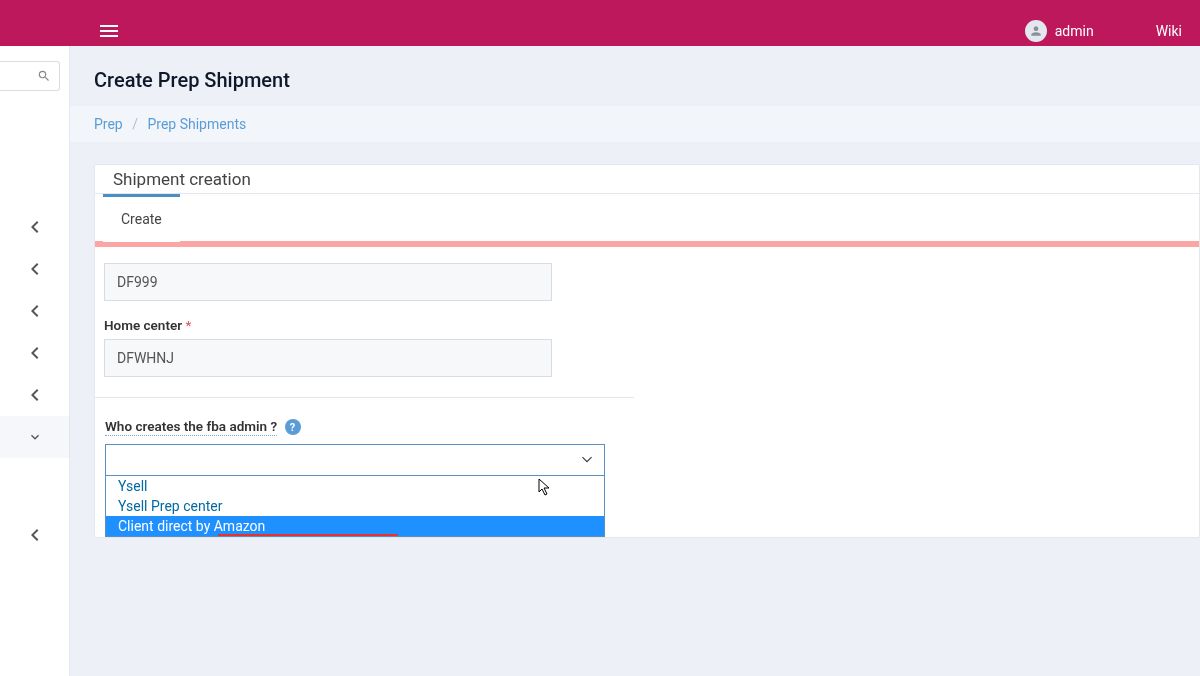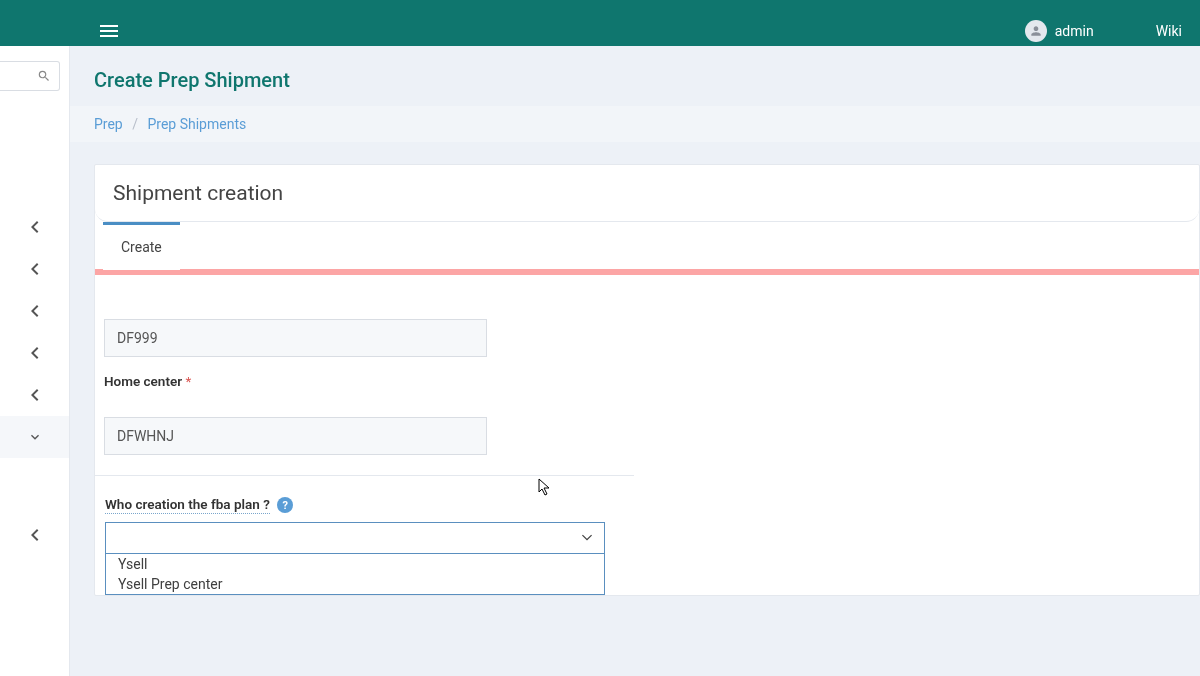--- a/index.html
+++ b/index.html
@@ -9,21 +9,21 @@
     color: #333;
     font-size: 14px;
     width: 1200px;
     height: 676px;
     overflow: hidden;
     position: relative;
   }
   
   .topbar {
     height: 46px;
-    background: #0f766e;
+    background: #be185d;
     display: flex;
     align-items: center;
     justify-content: space-between;
     padding: 16px 18px 0 100px;
     color: #fff;
   }
   .hamburger {
     cursor: pointer;
     display: flex;
     flex-direction: column;
@@ -102,43 +102,42 @@
     position: absolute;
     left: 70px;
     top: 46px;
     right: 0;
     bottom: 0;
     padding: 22px 0 0 0;
   }
   .page-title {
     font-size: 20px;
     font-weight: 500;
-    color: #0f766e;
+    color: #0f172a;
     padding: 0 24px 14px 24px;
   }
   .breadcrumb {
     background: #f2f5f9;
     padding: 10px 24px;
     font-size: 14px;
   }
   .breadcrumb a { color: #5a9dd6; text-decoration: none; cursor: pointer; }
   .breadcrumb .sep { color: #b8beca; margin: 0 6px; }
   
   .card {
     margin: 22px 0 0 24px;
     background: #fff;
     border: 1px solid #e4e8ee;
     border-radius: 2px;
   }
   .card-header {
-    padding: 16px 18px;
-    font-size: 21px;
+    padding: 4px 18px;
+    font-size: 17px;
     color: #444;
     border-bottom: 1px solid #e4e8ee;
-    border-radius: 13px;
   }
   .tabs {
     border-bottom: 6px solid #fca5a5;
     padding: 0 8px;
   }
   .tab {
     display: inline-block;
     padding: 14px 18px 14px 18px;
     font-size: 14px;
     color: #444;
@@ -156,30 +155,29 @@
   .form-group { margin-bottom: 16px; position: relative; }
   label {
     display: block;
     font-weight: 600;
     font-size: 13.5px;
     color: #333;
     margin-bottom: 6px;
   }
   label .req { color: #d9534f; font-weight: 400; }
   .text-field {
-    width: 383px;
+    width: 448px;
     height: 38px;
     border: 1px solid #d9dde3;
     background: #f6f8fa;
     padding: 0 12px;
     font-size: 14px;
     color: #555;
     display: flex;
     align-items: center;
-    margin-top: 28px;
   }
   .red-underline {
     width: 380px;
     height: 3px;
     background: #e5342e;
     margin-top: -2px;
   }
   
   .who-block {
     margin: 20px 0 0 0;
@@ -224,21 +222,21 @@
   .select-box svg { width: 10px; height: 10px; fill: #444; }
   .dropdown {
     width: 500px;
     border: 1px solid #5a8fbf;
     border-top: none;
     background: #fff;
   }
   .dropdown-option {
     padding: 0 12px;
     font-size: 14px;
-    color: #404040;
+    color: #0369a1;
     cursor: pointer;
     height: 20px;
     display: flex;
     align-items: center;
   }
   .dropdown-option.selected {
     background: #1e90ff;
     color: #fff;
   }
   .option-red-underline {
@@ -349,32 +347,36 @@
       <div class="form-group" style="margin-bottom:0">
         <label>
           <span>Home center </span><span class="req">*</span>
         </label>
         <div class="text-field">DFWHNJ</div>
       </div>
     </div>
 
     <div class="who-block">
       <div>
-        <span class="who-label">Who creation the fba plan ? </span>
+        <span class="who-label">Who creates the fba admin ? </span>
         <span class="help-badge">?</span>
       </div>
       <div class="select-box">
         <span></span>
         <svg viewBox="0 0 12 8">
             <path d="M0 1l6 6 6-6-1-1-5 5-5-5z"></path>
           </svg>
       </div>
       <div class="dropdown">
         <div class="dropdown-option">Ysell</div>
         <div class="dropdown-option">Ysell Prep center</div>
+        <div class="selected-wrap">
+          <div class="dropdown-option selected">Client direct by Amazon</div>
+          <div class="option-red-underline"></div>
+        </div>
       </div>
     </div>
   </div>
 
   <div class="cursor-arrow">
     <svg viewBox="0 0 14 18">
         <path d="M1 1 L1 14 L4 11 L7 17 L9 16 L6 10 L11 10 Z"></path>
       </svg>
   </div>
 </div>

